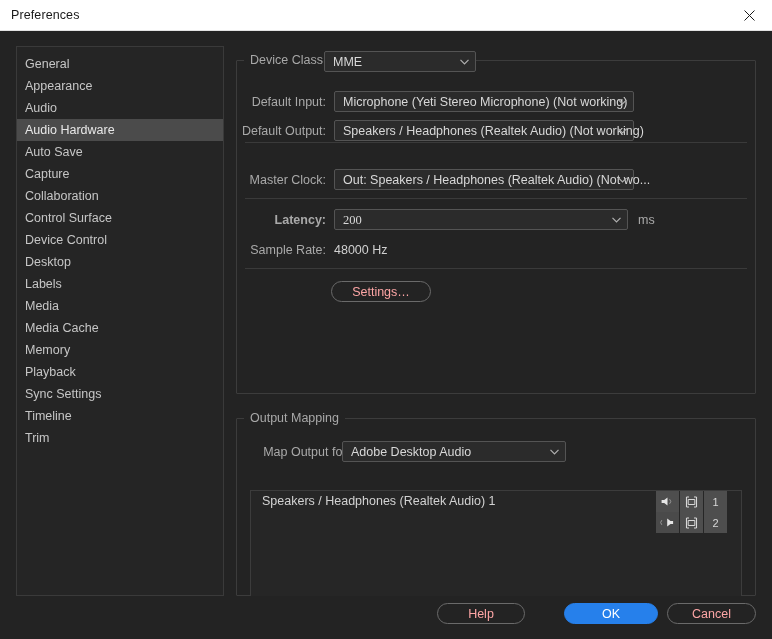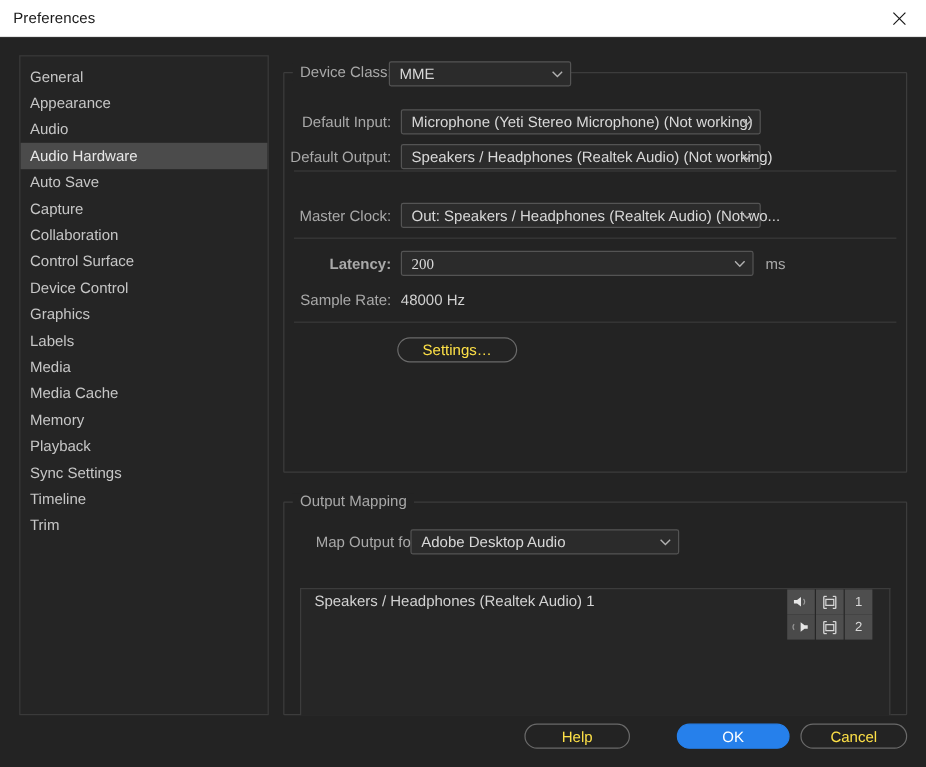--- a/index.html
+++ b/index.html
@@ -174,21 +174,21 @@
     border: 1px solid #6a6a6a;
     border-radius: 11px;
     background: transparent;
     height: 21px;
     box-sizing: border-box;
     display: flex;
     align-items: center;
     justify-content: center;
     font-family: "Liberation Sans", sans-serif;
     font-size: 12.5px;
-    color: #fde047;
+    color: #fca5a5;
     cursor: pointer;
     padding: 0;
   }
   .pill.primary {
     background: #2680eb;
     border-color: #2680eb;
     color: #ffffff;
   }
 
   
@@ -256,21 +256,21 @@
     <div id="sidebar">
       <div class="side-item">General</div>
       <div class="side-item">Appearance</div>
       <div class="side-item">Audio</div>
       <div class="side-item selected">Audio Hardware</div>
       <div class="side-item">Auto Save</div>
       <div class="side-item">Capture</div>
       <div class="side-item">Collaboration</div>
       <div class="side-item">Control Surface</div>
       <div class="side-item">Device Control</div>
-      <div class="side-item">Graphics</div>
+      <div class="side-item">Desktop</div>
       <div class="side-item">Labels</div>
       <div class="side-item">Media</div>
       <div class="side-item">Media Cache</div>
       <div class="side-item">Memory</div>
       <div class="side-item">Playback</div>
       <div class="side-item">Sync Settings</div>
       <div class="side-item">Timeline</div>
       <div class="side-item">Trim</div>
     </div>
 

